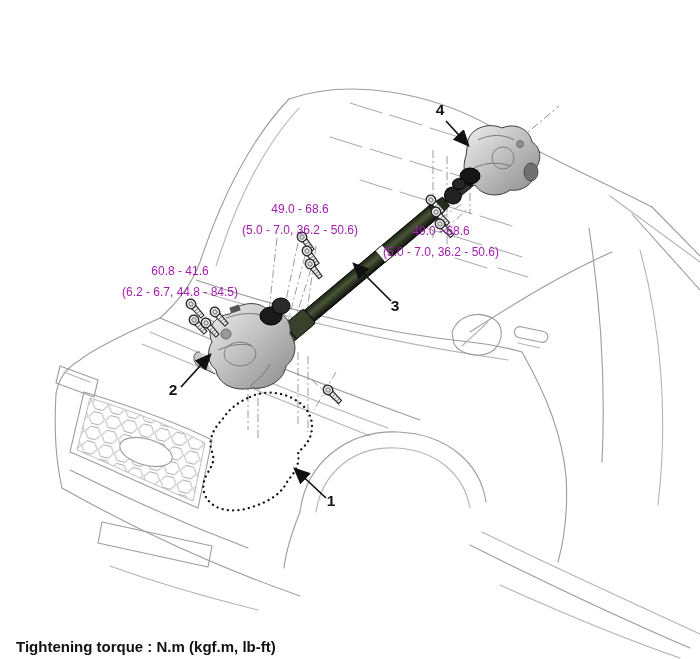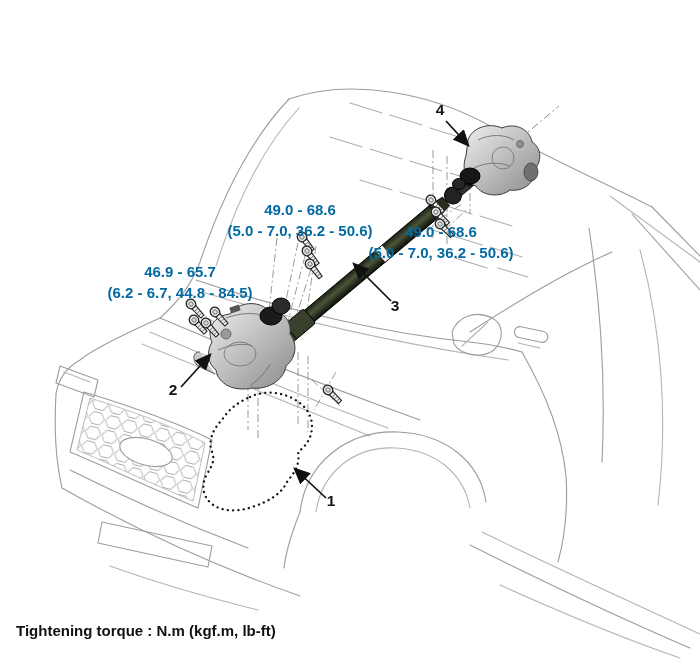--- a/index.html
+++ b/index.html
@@ -2,29 +2,29 @@
 <html><head>
 <meta charset="utf-8">
 <style>
   html,body{margin:0;padding:0;background:#ffffff;}
   .canvas{
     position:relative;width:700px;height:659px;background:#ffffff;overflow:hidden;
     font-family:"Liberation Sans", sans-serif;
   }
   .canvas svg{position:absolute;left:0;top:0;}
   .tq{
-    position:absolute;font-size:15px;font-weight:bold;color:#0369a1;
+    position:absolute;font-size:12px;font-weight:normal;color:#a21caf;
     text-align:center;line-height:21px;white-space:nowrap;transform:translateX(-50%);
   }
   .co{
     position:absolute;font-size:15.5px;font-weight:600;color:#151515;
     transform:translateX(-50%);
   }
   .footer{
-    position:absolute;left:16px;top:622px;font-size:15px;font-weight:bold;color:#111;
+    position:absolute;left:16px;top:638px;font-size:15px;font-weight:bold;color:#111;
     white-space:nowrap;
   }
 </style>
 </head>
 <body>
 
 <div class="canvas">
 
 <svg width="700" height="659" viewBox="0 0 700 659">
   <defs>
@@ -194,21 +194,21 @@
   <div>49.0 - 68.6</div>
   <div>(5.0 - 7.0, 36.2 - 50.6)</div>
 </div>
 
 <div class="tq" style="left:441px;top:221px;">
   <div>49.0 - 68.6</div>
   <div>(5.0 - 7.0, 36.2 - 50.6)</div>
 </div>
 
 <div class="tq" style="left:180px;top:261px;">
-  <div>46.9 - 65.7</div>
+  <div>60.8 - 41.6</div>
   <div>(6.2 - 6.7, 44.8 - 84.5)</div>
 </div>
 
 <div class="co" style="left:331px;top:492px;">1</div>
 <div class="co" style="left:173px;top:381px;">2</div>
 <div class="co" style="left:395px;top:297px;">3</div>
 <div class="co" style="left:440px;top:101px;">4</div>
 
 <div class="footer">Tightening torque : N.m (kgf.m, lb-ft)</div>
 

